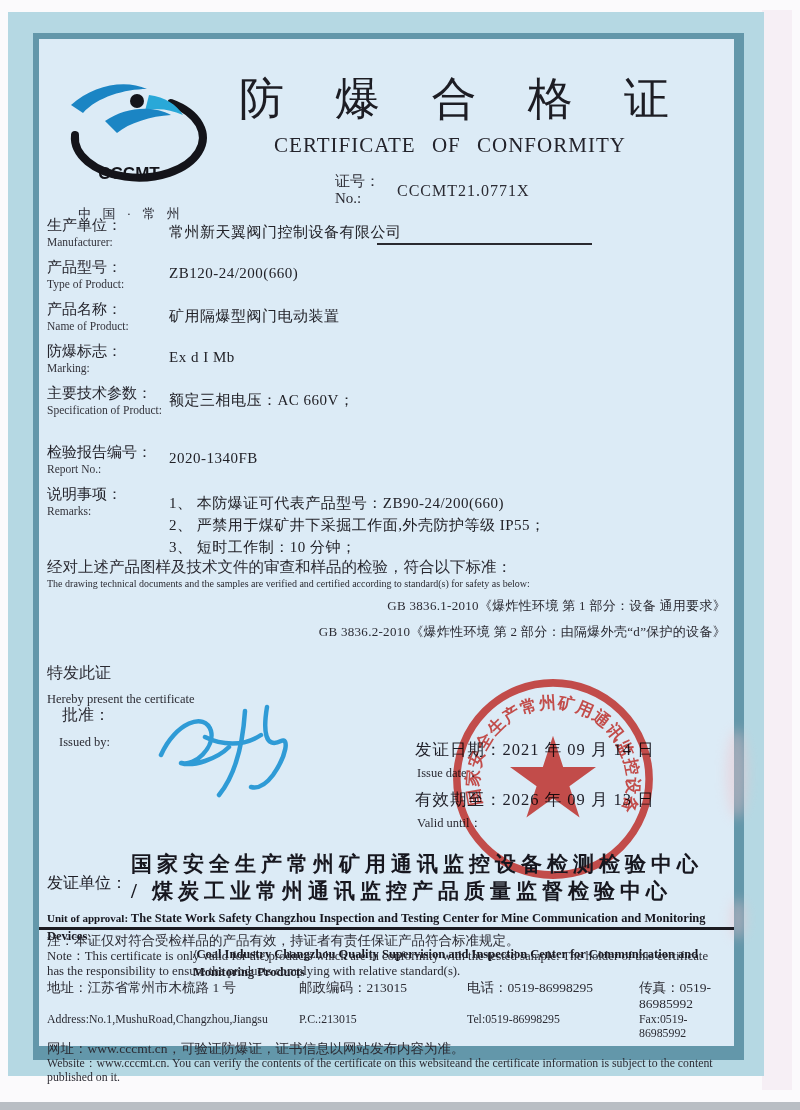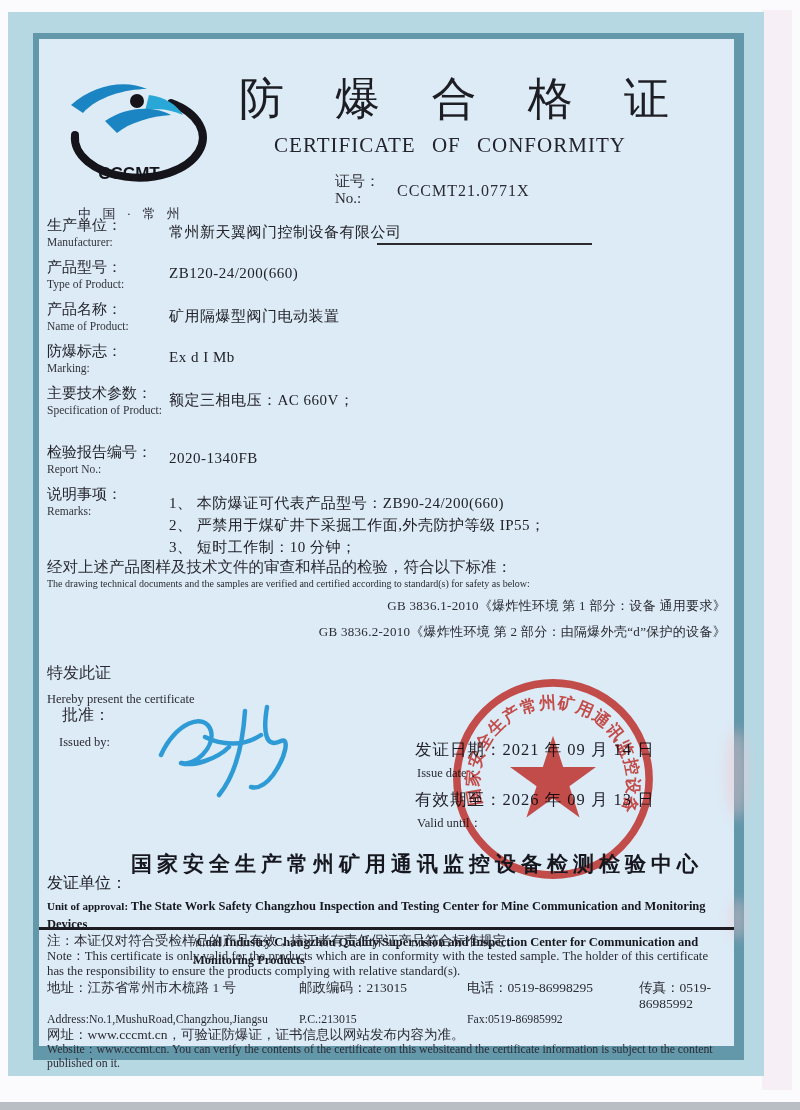--- a/index.html
+++ b/index.html
@@ -221,20 +221,21 @@
           <textPath href="#stamp-arc" startOffset="0">国家安全生产常州矿用通讯监控设备检测检验中心</textPath>
         </text>
         <path d="M100,60 L109.4,88.9 L139.8,88.9 L115.2,106.8 L124.6,135.6 L100,117.8 L75.4,135.6 L84.8,106.8 L60.2,88.9 L90.6,88.9 Z" fill="#dd3a33"></path>
       </svg>
 
       <div class="approval">
         <div class="approval-zh">
           <div class="lab">发证单位：</div>
           <div class="big">
             <div>国家安全生产常州矿用通讯监控设备检测检验中心</div>
+            <div>/ 煤炭工业常州通讯监控产品质量监督检验中心</div>
           </div>
         </div>
         <div class="approval-en">
           <div><span class="lab">Unit of approval: </span><span>The State Work Safety Changzhou Inspection and Testing Center for Mine Communication and Monitoring Devices</span></div>
           <div class="l2">/Coal Industry Changzhou Quality Supervision and Inspection Center for Communication and Monitoring Products</div>
         </div>
       </div>
 
       <div class="divider"></div>
 
@@ -243,20 +244,21 @@
         <div class="en">Note：This certificate is only valid for the products which are in conformity with the tested sample. The holder of this certificate has the responsibility to ensure the products complying with relative standard(s).</div>
         <div class="addr-row zh-row">
           <div class="c1">地址：江苏省常州市木梳路 1 号</div>
           <div class="c2">邮政编码：213015</div>
           <div class="c3">电话：0519-86998295</div>
           <div class="c4">传真：0519-86985992</div>
         </div>
         <div class="addr-row en-row">
           <div class="c1">Address:No.1,MushuRoad,Changzhou,Jiangsu</div>
           <div class="c2">P.C.:213015</div>
+          <div class="c3">Tel:0519-86998295</div>
           <div class="c4">Fax:0519-86985992</div>
         </div>
         <div class="zh">网址：www.cccmt.cn，可验证防爆证，证书信息以网站发布内容为准。</div>
         <div class="web-en">Website：www.cccmt.cn. You can verify the contents of the certificate on this websiteand the certificate information is subject to the content published on it.</div>
       </div>
 
     </div>
   </div>
 </div>
 

